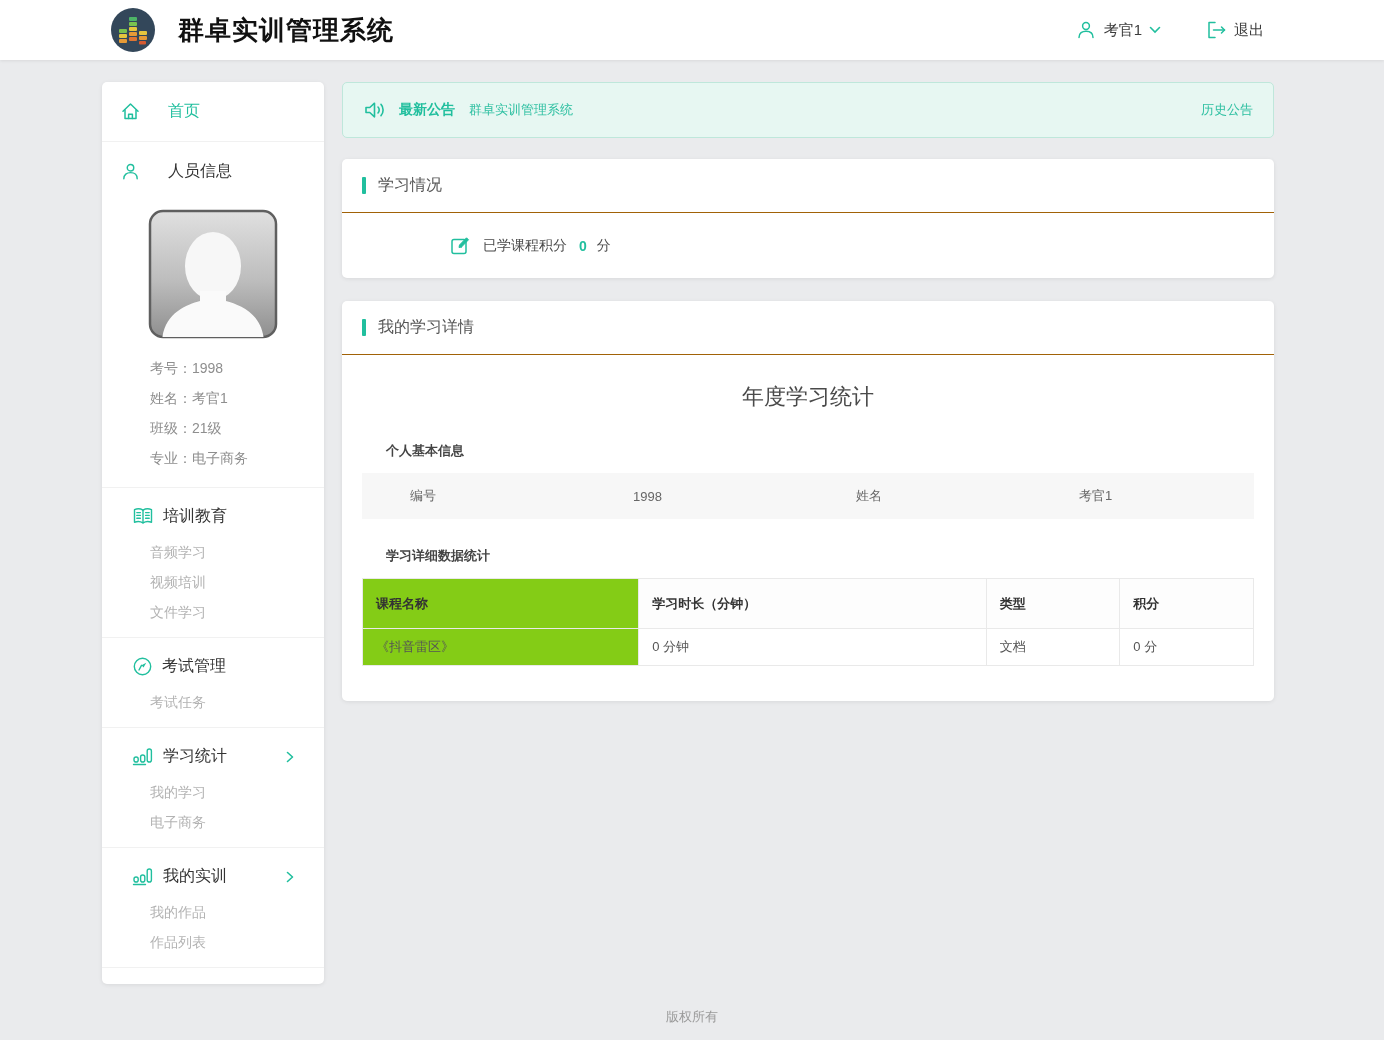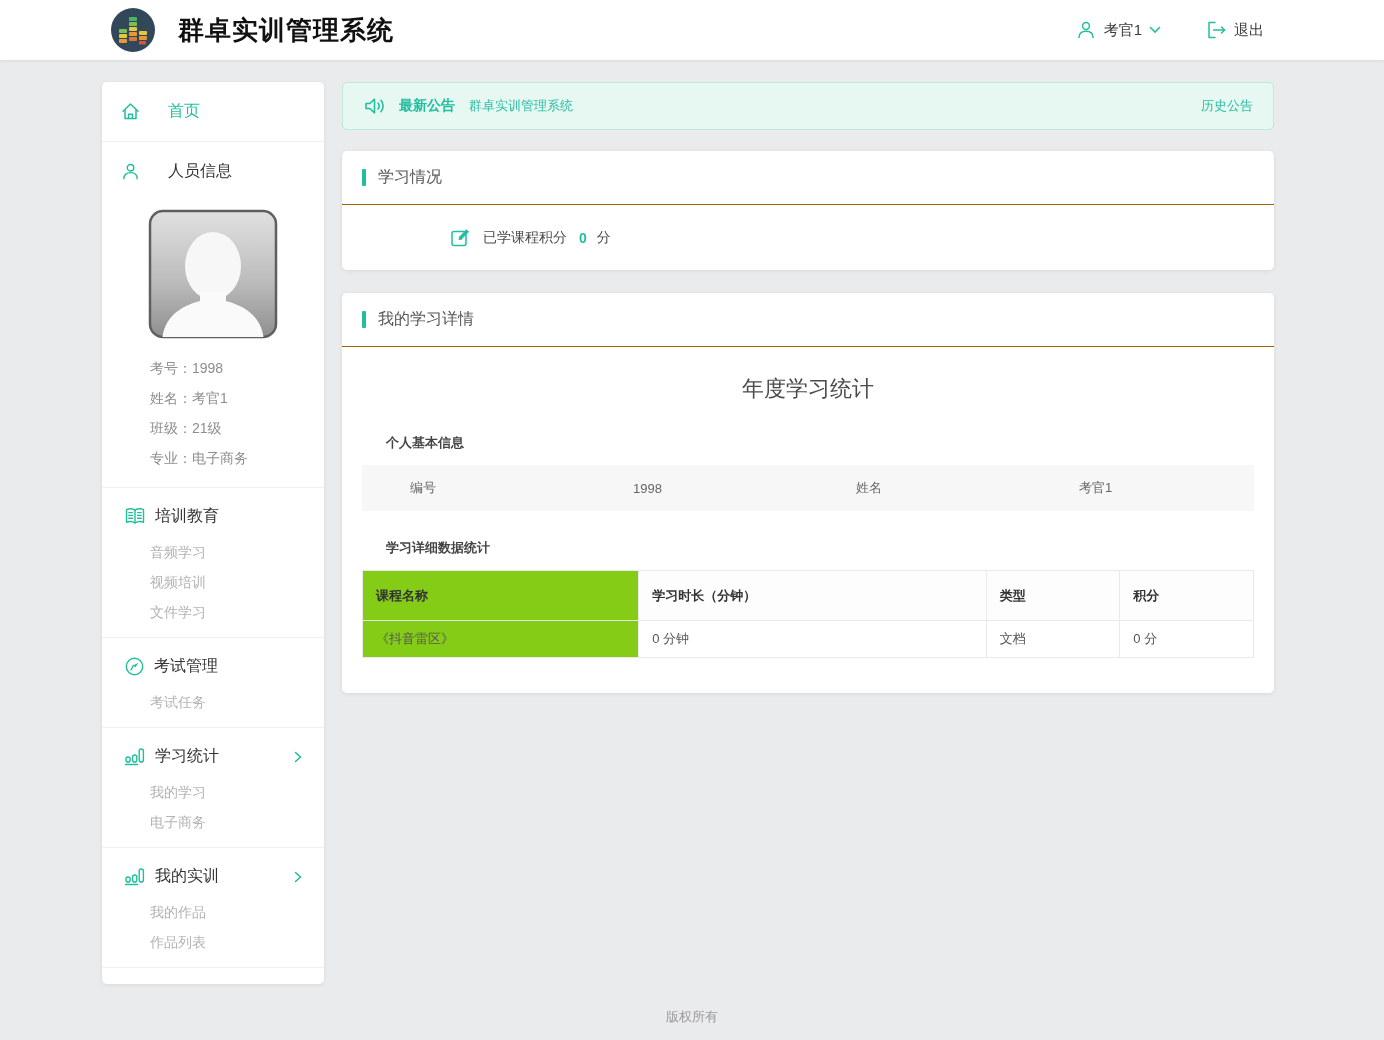--- a/index.html
+++ b/index.html
@@ -25,30 +25,30 @@
   .sidebar { width:222px; min-height:860px; padding-bottom:16px; }
   .side-row { display:flex; align-items:center; gap:27px; padding:19px 18px;
               font-size:16px; cursor:pointer; }
   .side-row .lbl { color:#333; }
   .side-row.home .lbl { color:#21bf9e; }
   .side-divider { border-top:1px solid #f1f1f1; }
   .avatar-wrap { display:flex; justify-content:center; margin:8px 0 14px; }
   .profile-lines { margin:6px 0 14px 48px; }
   .profile-line { font-size:14px; color:#8e8e8e; line-height:30px; }
   .menu-group { padding:8px 0 10px; }
-  .group-head { display:flex; align-items:center; gap:9px; padding:10px 22px;
+  .group-head { display:flex; align-items:center; gap:9px; padding:10px 30px;
                 font-size:16px; color:#333; cursor:pointer; }
   .group-head .grow { flex:1; }
   .group-child { font-size:14px; color:#b3b3b3; line-height:30px;
                  padding-left:48px; cursor:pointer; }
   .icon { display:inline-flex; flex:none; }
 
   
   .main { flex:1; }
-  .notice { height:48px; background:#e7f7f2; border:1px solid #bfe7db; border-radius:5px;
+  .notice { height:56px; background:#e7f7f2; border:1px solid #bfe7db; border-radius:5px;
             display:flex; align-items:center; padding:0 20px; }
   .notice-label { color:#21bf9e; font-size:14px; font-weight:bold; margin:0 14px 0 10px; }
   .notice-text { color:#2fc0a2; font-size:13px; cursor:pointer; }
   .notice-history { margin-left:auto; color:#2fc0a2; font-size:13px; cursor:pointer; }
 
   .panel { margin-top:21px; }
   .panel-head { display:flex; align-items:center; gap:12px; padding:16px 20px;
                 border-bottom:1px solid #a16207; }
   .panel-bar { width:4px; height:17px; background:#21bf9e; border-radius:1px; }
   .panel-title { font-size:16px; color:#555; }

